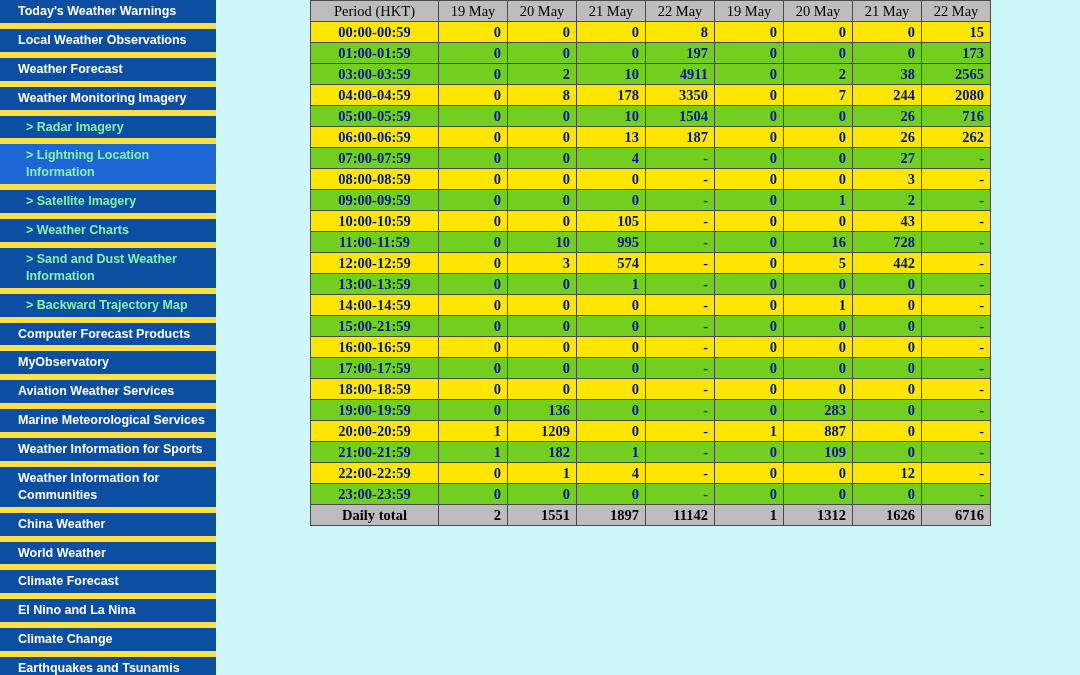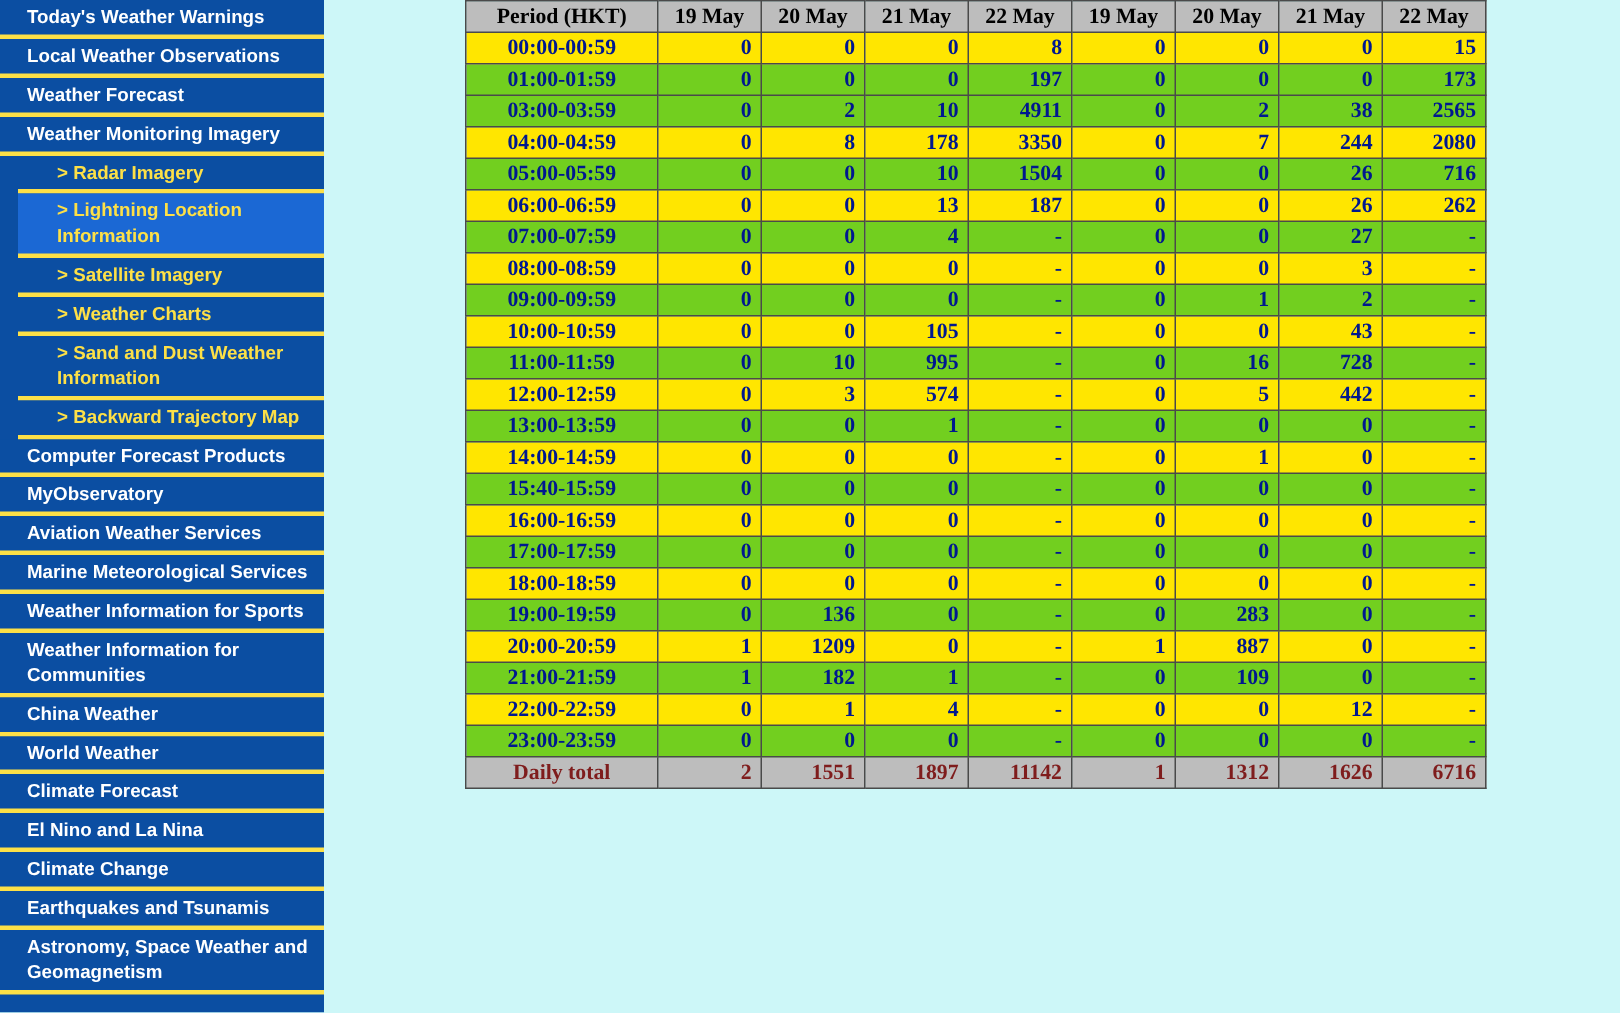--- a/index.html
+++ b/index.html
@@ -28,29 +28,28 @@
     background: #0b4ea2;
     overflow: hidden;
   }
   .nav-item {
     display: block;
     color: #ffffff;
     font-size: 12.5px;
     font-weight: bold;
     line-height: 1.35;
     padding: 3px 6px 3px 18px;
-    border-bottom: 3px solid #fde047;
+    border-bottom: 6px solid #fde047;
     box-sizing: border-box;
     background: #0b4ea2;
     white-space: normal;
   }
   .nav-item.sub {
     padding-left: 26px;
-    color: #fde047;
-    margin-left: 12px;
+    color: #86efac;
   }
   .nav-item.active {
     background: #1b68d4;
   }
 
   
   #table-wrap {
     position: absolute;
     left: 310px;
     top: 0;
@@ -63,21 +62,21 @@
   }
   table.data th, table.data td {
     border: 1px solid #4a4a4a;
     padding: 1px 6px;
     height: 21px;
     box-sizing: border-box;
   }
   table.data thead th {
     background: #bdbdbd;
     color: #000000;
-    font-weight: bold;
+    font-weight: normal;
     text-align: center;
   }
   th.period-head {
     text-align: center;
     width: 128px;
   }
   td.period {
     background: inherit;
     font-weight: bold;
     text-align: center;
@@ -85,21 +84,21 @@
   }
   td.num {
     text-align: right;
     width: 69px;
     font-weight: bold;
   }
   tr.yellow td { background: #ffe600; color: #00188f; }
   tr.green  td { background: #72cf1f; color: #00188f; }
   tr.total td {
     background: #bdbdbd;
-    color: #7f1d1d;
+    color: #000000;
     font-weight: bold;
   }
 </style>
 </head>
 <body>
 
 <div class="page">
 
   <nav id="sidebar">
       <a class="nav-item">Today's Weather Warnings</a>
@@ -291,21 +290,21 @@
             <td class="num">0</td>
             <td class="num">0</td>
             <td class="num">0</td>
             <td class="num">-</td>
             <td class="num">0</td>
             <td class="num">1</td>
             <td class="num">0</td>
             <td class="num">-</td>
           </tr>
           <tr class="green">
-            <td class="period">15:40-15:59</td>
+            <td class="period">15:00-21:59</td>
             <td class="num">0</td>
             <td class="num">0</td>
             <td class="num">0</td>
             <td class="num">-</td>
             <td class="num">0</td>
             <td class="num">0</td>
             <td class="num">0</td>
             <td class="num">-</td>
           </tr>
           <tr class="yellow">

